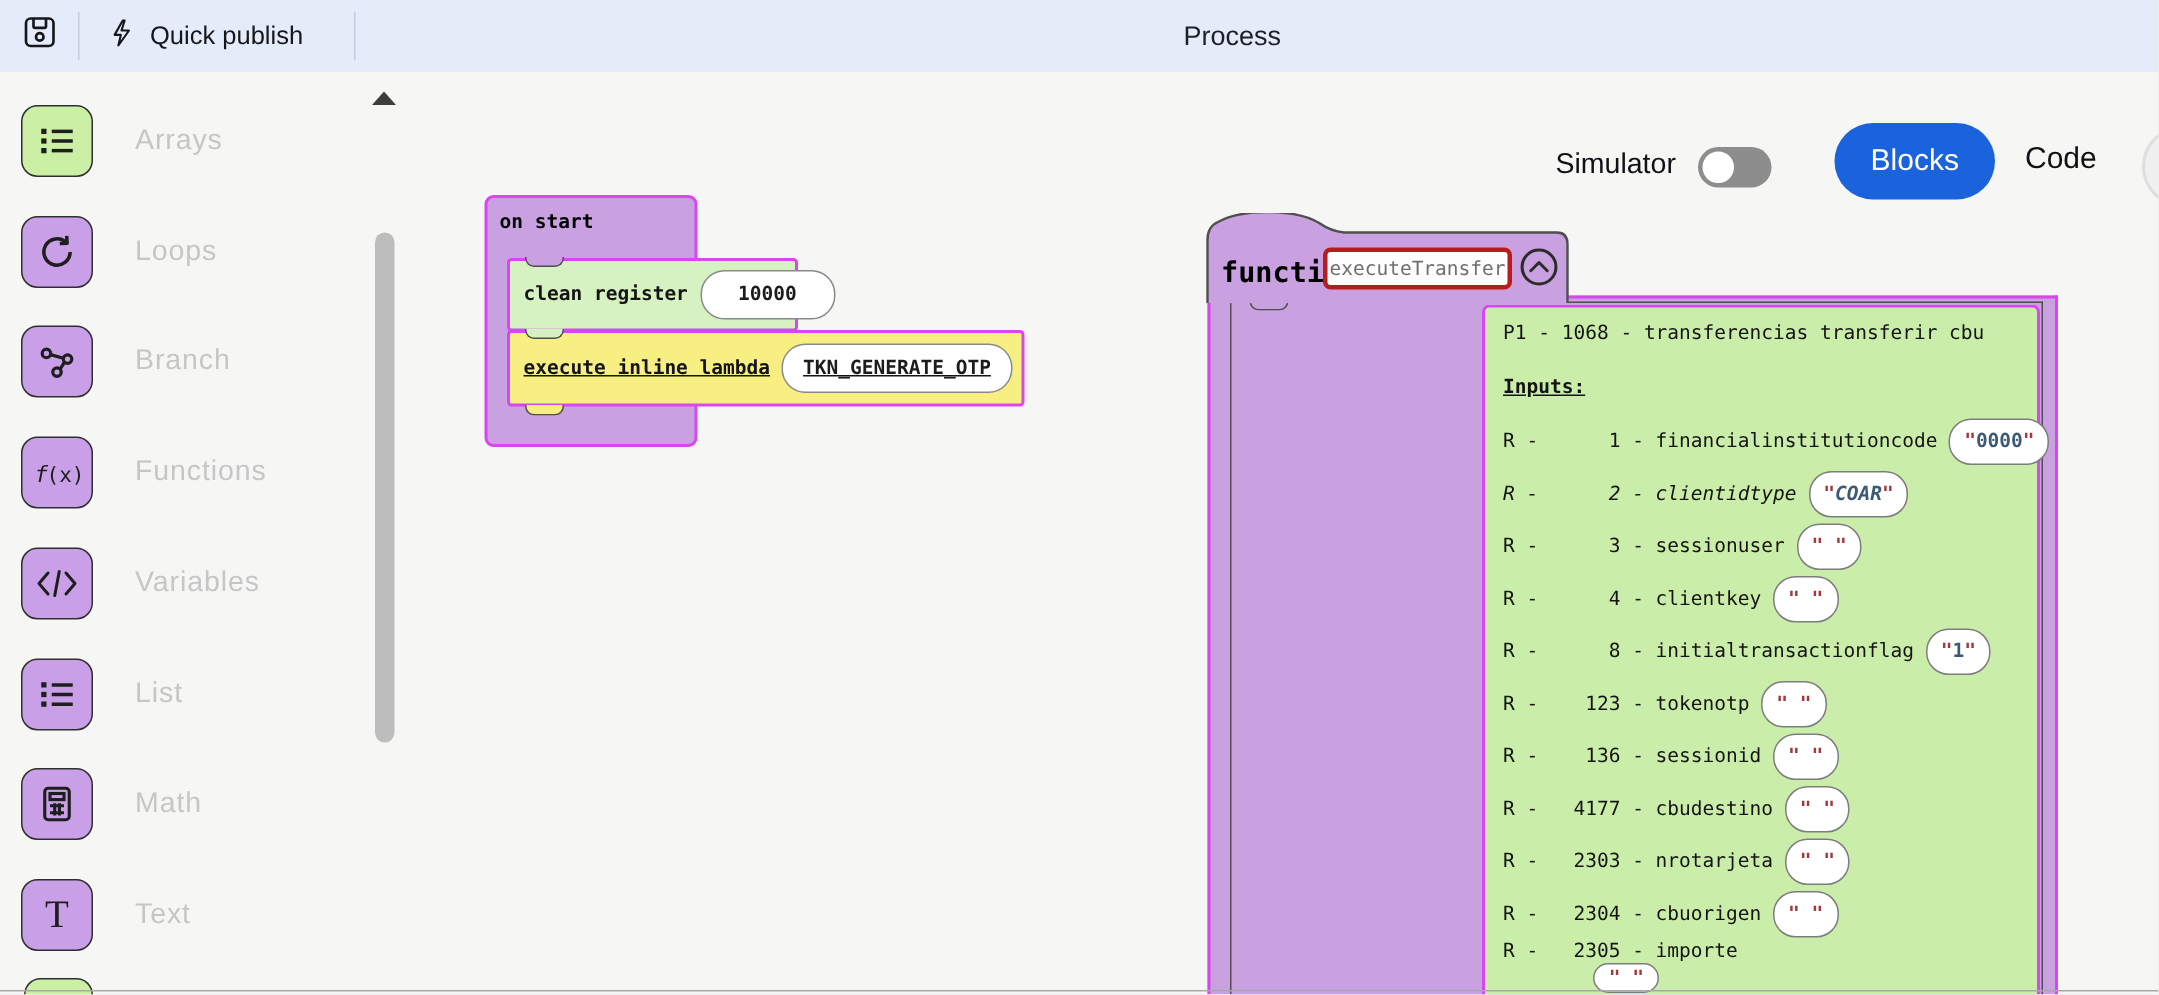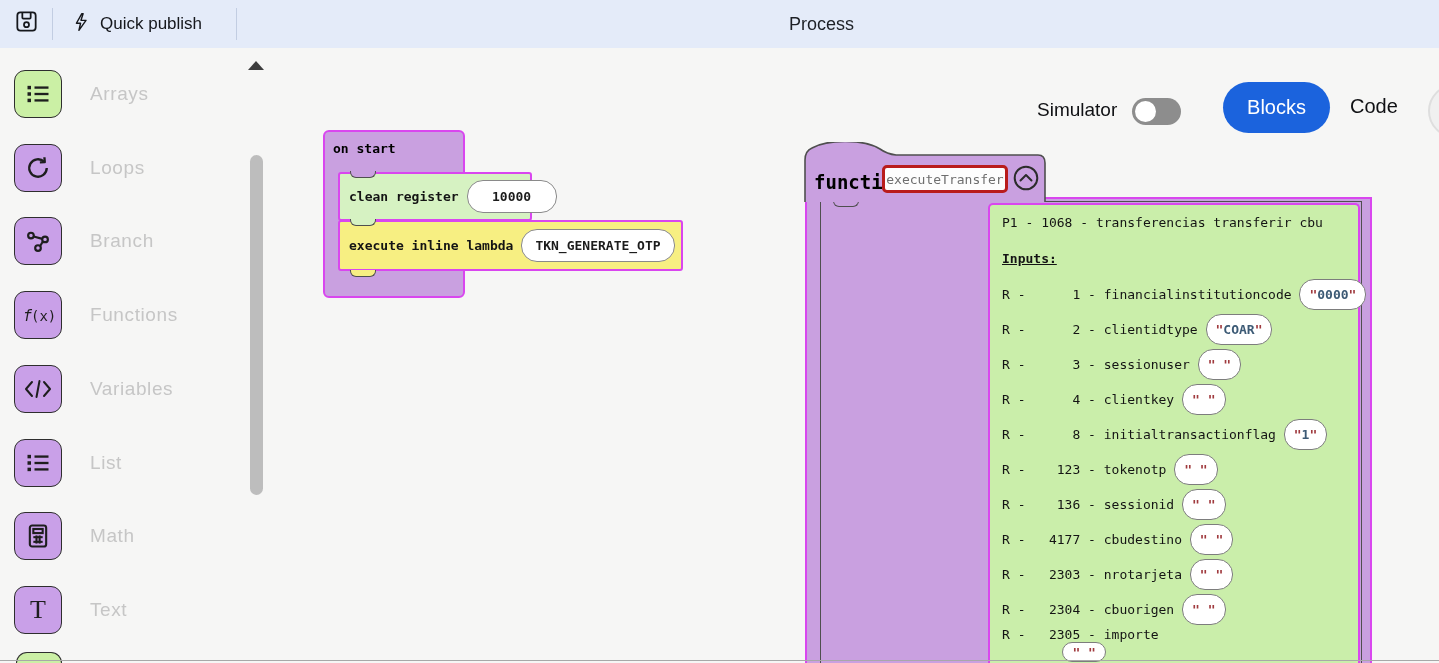--- a/index.html
+++ b/index.html
@@ -26,21 +26,21 @@
   .oval-field{display:inline-flex;align-items:center;justify-content:center;background:#fff;
        border:1px solid #8a8a8a;border-radius:16px;font-weight:600;font-size:13px;color:#1c1c1c;}
   .notch-tab{position:absolute;width:26px;height:7px;box-sizing:border-box;
        border:1px solid #4f4f4f;border-top:none;border-radius:0 0 6px 6px;}
   
   #on-start{left:323px;top:130px;width:142px;height:168px;background:#c9a0e0;border-radius:6px;}
   #on-start-label{position:absolute;left:333px;top:141px;z-index:2;}
   #stmt-clean{left:338px;top:172px;width:194px;height:49px;background:#d6f2c2;border-radius:3px;z-index:3;
        display:flex;align-items:center;gap:8px;padding-left:9px;}
   #stmt-lambda{left:338px;top:220px;width:345px;height:51px;background:#f7ef82;border-radius:3px;z-index:3;
-       display:flex;align-items:center;gap:8px;padding-left:9px;}
+       display:flex;align-items:center;gap:8px;padding-left:9px;text-decoration:underline;}
   #field-10000{height:31px;min-width:64px;padding:0 12px;}
   #field-lambda{height:31px;padding:0 13px;}
   #onstart-bottom-tab{left:350px;top:270px;background:#f7ef82;z-index:4;}
   #clean-top-tab{left:350px;top:171px;background:#c9a0e0;z-index:4;}
   #lambda-top-tab{left:350px;top:219px;background:#d6f2c2;z-index:4;}
   
   #fn-body{left:805px;top:197px;width:567px;height:466px;background:#c9a0e0;border-bottom:none;z-index:1;}
   #fn-inner{left:820px;top:201px;width:542px;height:462px;background:#c9a0e0;border:1px solid #4f4f4f;border-bottom:none;z-index:2;}
   #fn-inner-notch{left:833px;top:200px;background:#c9a0e0;z-index:3;}
   #fn-header-svg{position:absolute;left:804px;top:142px;z-index:5;}
@@ -229,21 +229,21 @@
     <div id="comment-inputs">Inputs:</div>
     <div id="comment-rows">
         <div class="c-row" style="top: 72px;">
           <span class="rowtext">R -      1 - financialinstitutioncode </span>
           <span class="chip">
             <span class="q">"</span>
             <span class="v">0000</span>
             <span class="q">"</span>
           </span>
         </div>
-        <div class="c-row" style="top: 107px;">
+        <div class="c-row" style="top: 107px; font-style: italic;">
           <span class="rowtext">R -      2 - clientidtype </span>
           <span class="chip">
             <span class="q">"</span>
             <span class="v">COAR</span>
             <span class="q">"</span>
           </span>
         </div>
         <div class="c-row" style="top: 142px;">
           <span class="rowtext">R -      3 - sessionuser </span>
           <span class="chip">

